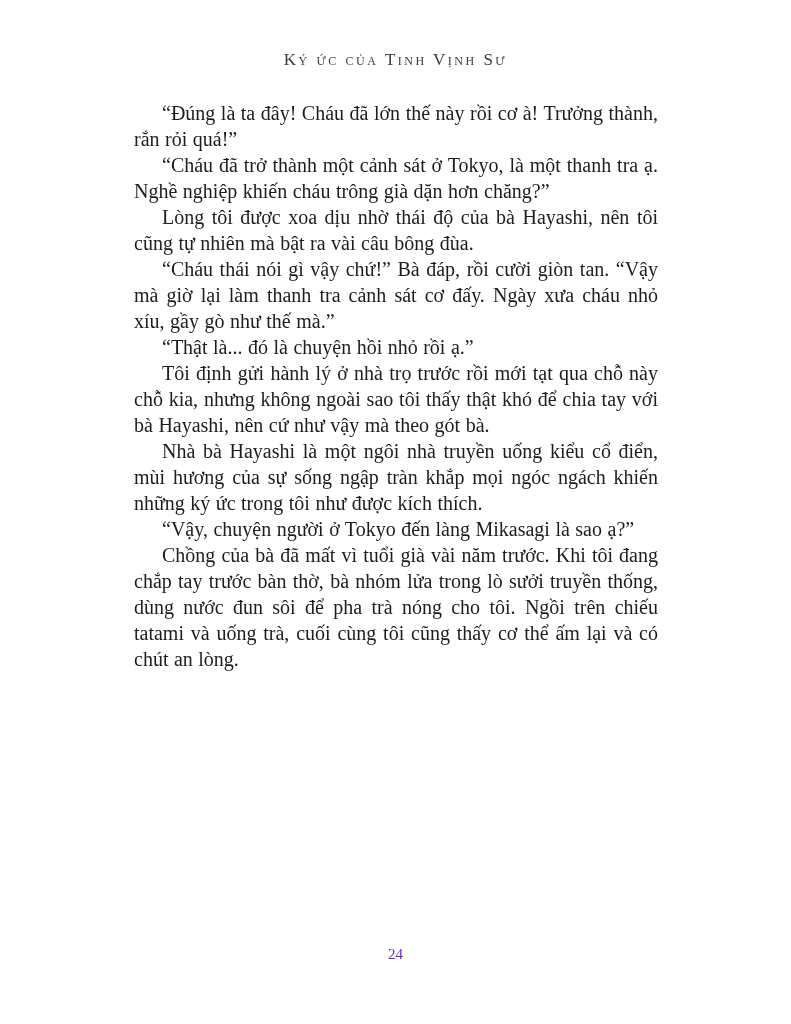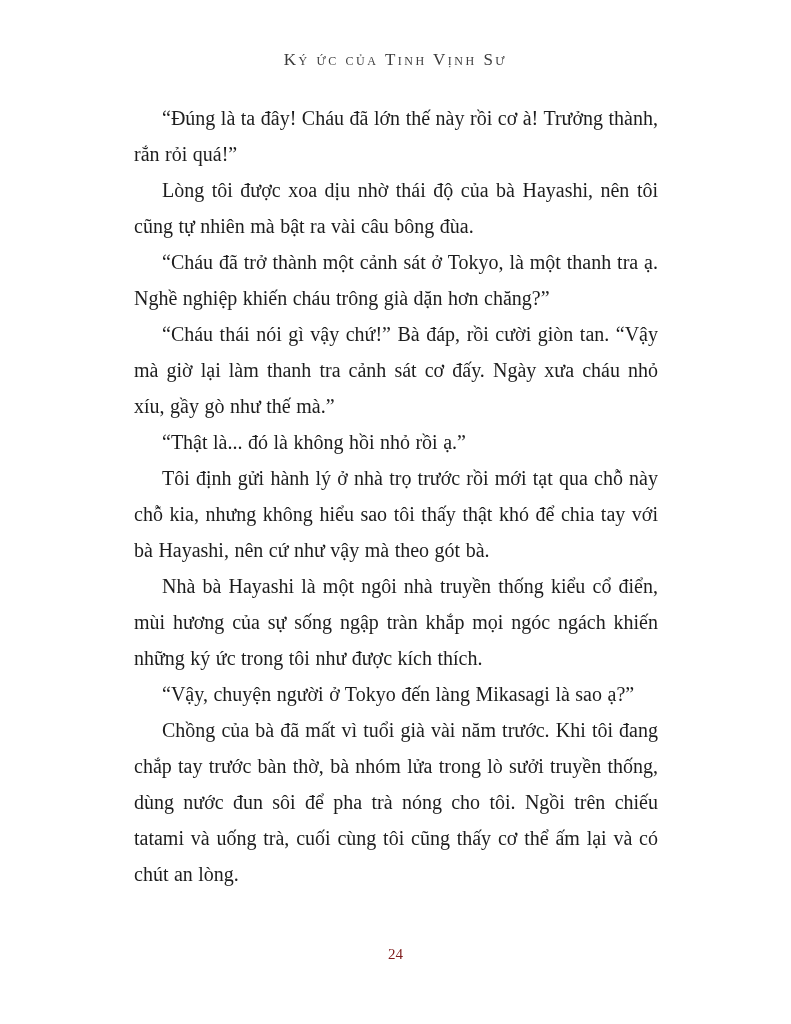--- a/index.html
+++ b/index.html
@@ -33,46 +33,46 @@
     top: 100px;
     left: 134px;
     width: 524px;
   }
   .body-text p {
     margin: 0;
     padding: 0;
     text-indent: 28px;
     text-align: justify;
     font-size: 20px;
-    line-height: 36px;
+    line-height: 26px;
     color: #1d1d1d;
     word-spacing: 0.5px;
   }
   .page-number {
     position: absolute;
     top: 946px;
     left: 0;
     width: 100%;
     text-align: center;
     font-size: 15px;
-    color: #7f1d1d;
+    color: #6d28d9;
   }
 </style>
 </head>
 <body>
 
 <div class="book-page">
   <div class="running-head">Ký ức của Tinh Vịnh Sư</div>
 
   <div class="body-text">
       <p>“Đúng là ta đây! Cháu đã lớn thế này rồi cơ à! Trưởng thành, rắn rỏi quá!”</p>
+      <p>“Cháu đã trở thành một cảnh sát ở Tokyo, là một thanh tra ạ. Nghề nghiệp khiến cháu trông già dặn hơn chăng?”</p>
       <p>Lòng tôi được xoa dịu nhờ thái độ của bà Hayashi, nên tôi cũng tự nhiên mà bật ra vài câu bông đùa.</p>
-      <p>“Cháu đã trở thành một cảnh sát ở Tokyo, là một thanh tra ạ. Nghề nghiệp khiến cháu trông già dặn hơn chăng?”</p>
       <p>“Cháu thái nói gì vậy chứ!” Bà đáp, rồi cười giòn tan. “Vậy mà giờ lại làm thanh tra cảnh sát cơ đấy. Ngày xưa cháu nhỏ xíu, gầy gò như thế mà.”</p>
-      <p>“Thật là... đó là không hồi nhỏ rồi ạ.”</p>
-      <p>Tôi định gửi hành lý ở nhà trọ trước rồi mới tạt qua chỗ này chỗ kia, nhưng không hiểu sao tôi thấy thật khó để chia tay với bà Hayashi, nên cứ như vậy mà theo gót bà.</p>
-      <p>Nhà bà Hayashi là một ngôi nhà truyền thống kiểu cổ điển, mùi hương của sự sống ngập tràn khắp mọi ngóc ngách khiến những ký ức trong tôi như được kích thích.</p>
+      <p>“Thật là... đó là chuyện hồi nhỏ rồi ạ.”</p>
+      <p>Tôi định gửi hành lý ở nhà trọ trước rồi mới tạt qua chỗ này chỗ kia, nhưng không ngoài sao tôi thấy thật khó để chia tay với bà Hayashi, nên cứ như vậy mà theo gót bà.</p>
+      <p>Nhà bà Hayashi là một ngôi nhà truyền uống kiểu cổ điển, mùi hương của sự sống ngập tràn khắp mọi ngóc ngách khiến những ký ức trong tôi như được kích thích.</p>
       <p>“Vậy, chuyện người ở Tokyo đến làng Mikasagi là sao ạ?”</p>
       <p>Chồng của bà đã mất vì tuổi già vài năm trước. Khi tôi đang chắp tay trước bàn thờ, bà nhóm lửa trong lò sưởi truyền thống, dùng nước đun sôi để pha trà nóng cho tôi. Ngồi trên chiếu tatami và uống trà, cuối cùng tôi cũng thấy cơ thể ấm lại và có chút an lòng.</p>
     </div>
 
   <div class="page-number">24</div>
 </div>
 
 </body></html>

